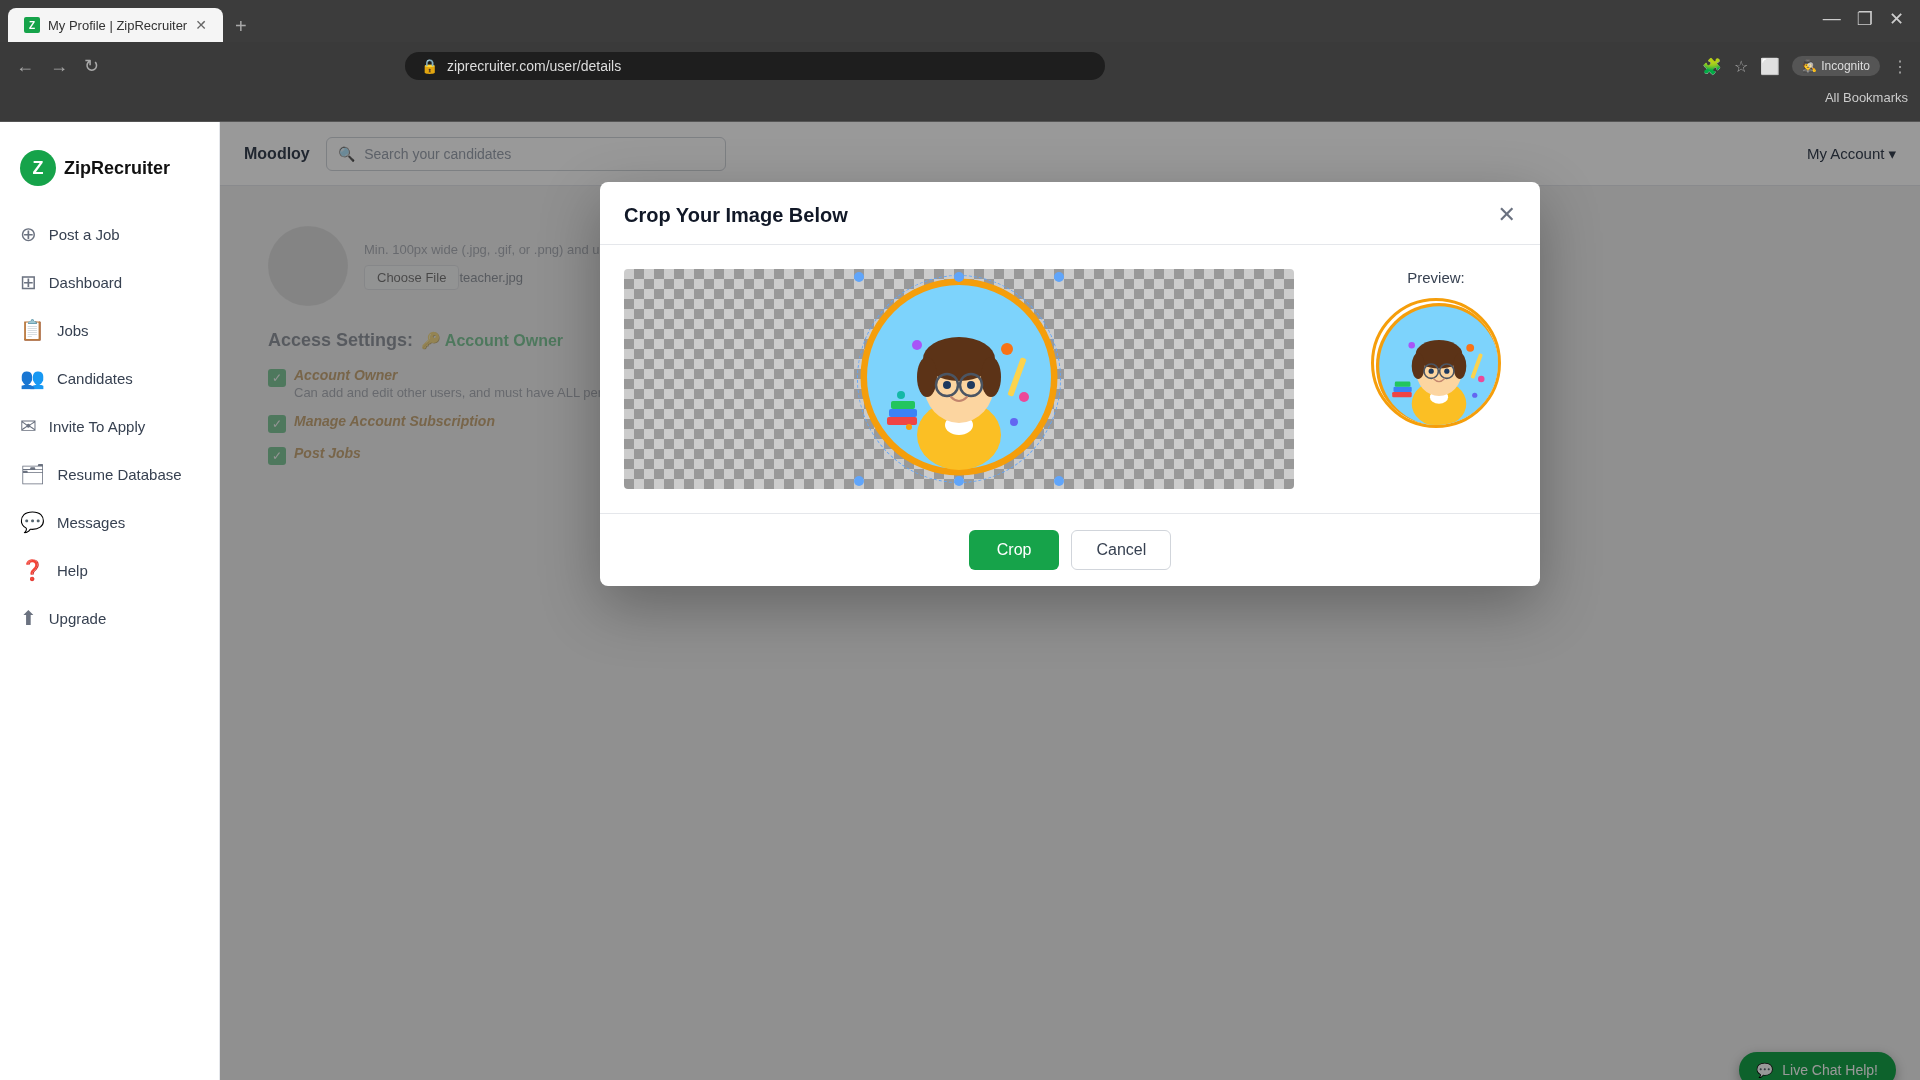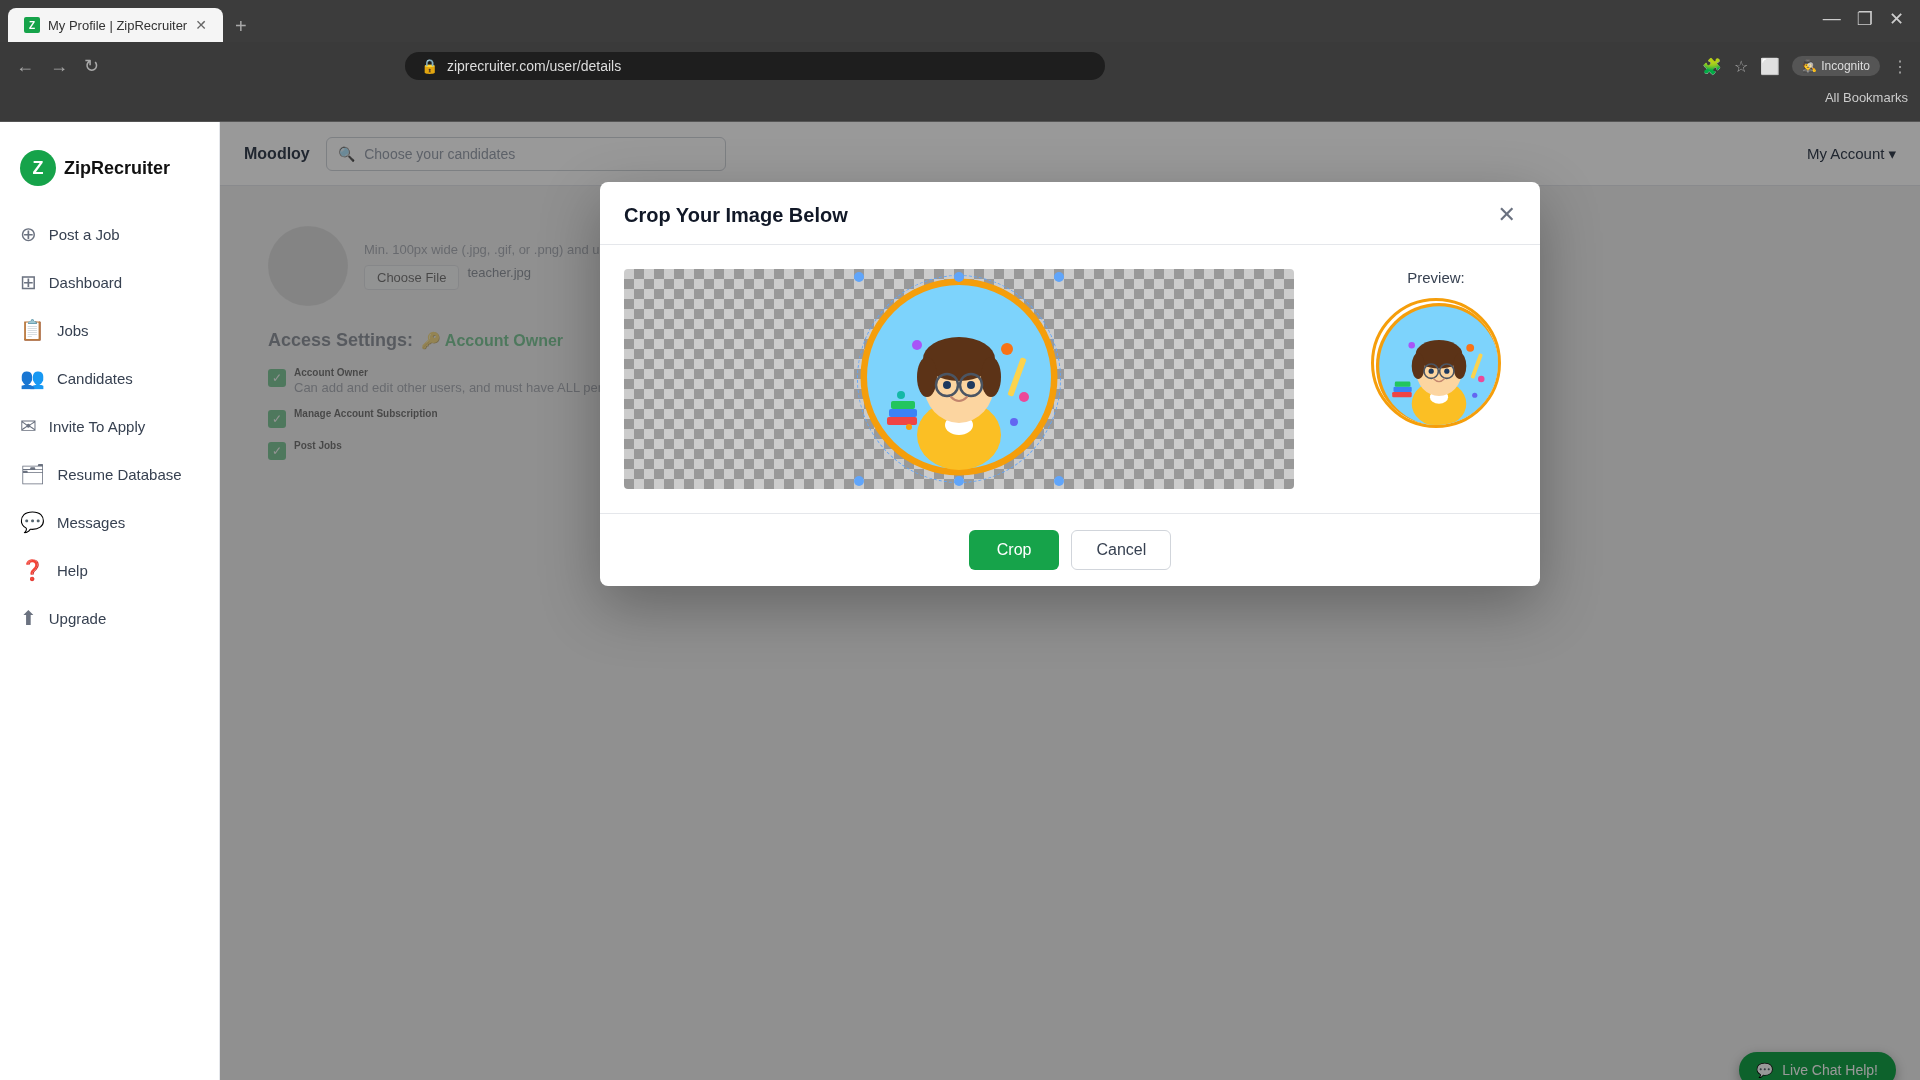--- a/index.html
+++ b/index.html
@@ -58,30 +58,30 @@
 
     
     .preview-area { width: 160px; display: flex; flex-direction: column; align-items: center; gap: 12px; }
     .preview-label { font-size: 15px; color: #374151; }
     .preview-circle { width: 130px; height: 130px; border-radius: 50%; overflow: hidden; border: 3px solid #f59e0b; }
 
     .modal-footer { padding: 16px 24px; border-top: 1px solid #e5e7eb; display: flex; justify-content: center; gap: 12px; }
     .btn-crop { background: #16a34a; color: #fff; border: none; border-radius: 6px; padding: 10px 28px; font-size: 16px; cursor: pointer; font-weight: 500; }
     .btn-cancel { background: #fff; color: #374151; border: 1px solid #d1d5db; border-radius: 6px; padding: 10px 24px; font-size: 16px; cursor: pointer; }
     .file-info { font-size: 13px; color: #6b7280; margin-bottom: 8px; }
-    .choose-file-area { display: flex; align-items: flex-start; gap: 8px; }
+    .choose-file-area { display: flex; align-items: center; }
     .choose-file-btn { border: 1px solid #d1d5db; background: #f9fafb; padding: 4px 12px; font-size: 13px; border-radius: 4px; cursor: pointer; }
     .file-name { font-size: 13px; color: #374151; }
 
     .access-settings { margin-top: 24px; }
     .access-title { font-size: 18px; font-weight: 600; color: #374151; display: flex; align-items: center; gap: 8px; margin-bottom: 16px; }
     .account-owner-badge { color: #16a34a; font-size: 16px; }
     .permission-row { display: flex; align-items: flex-start; gap: 8px; margin-bottom: 12px; }
     .checkbox-green { width: 18px; height: 18px; background: #16a34a; border-radius: 3px; display: flex; align-items: center; justify-content: center; color: white; font-size: 12px; flex-shrink: 0; margin-top: 2px; }
-    .permission-text strong { display: block; font-size: 10px; color: #000000; }
+    .permission-text strong { display: block; font-size: 14px; color: #a16207; font-style: italic; }
     .permission-text span { font-size: 13px; color: #6b7280; }
 
     
     .live-chat-btn { position: absolute; bottom: 24px; right: 24px; background: #16a34a; color: white; border-radius: 24px; padding: 10px 18px; font-size: 14px; display: flex; align-items: center; gap: 8px; cursor: pointer; box-shadow: 0 4px 12px rgba(0,0,0,0.3); z-index: 50; }
 
     
     .bookmarks-bar { background: #3a3a3a; height: 32px; display: flex; align-items: flex-start; padding: 0 12px; gap: 4px; border-bottom: 1px solid #555; }
   </style>
 </head>
 <body>
@@ -176,21 +176,21 @@
         <span>Upgrade</span>
       </div>
     </nav>
 
     <div class="main-content">
 
       <div class="top-bar">
         <span class="company-name">Moodloy</span>
         <div class="search-bar">
           <span>🔍</span>
-          <span>Choose your candidates</span>
+          <span>Search your candidates</span>
         </div>
         <div class="my-account-btn">
           <span>My Account</span>
           <span>▾</span>
         </div>
       </div>
 
       <div class="page-content">
 
         <div style="display:flex; align-items:center; gap:16px; margin-bottom:16px;">

